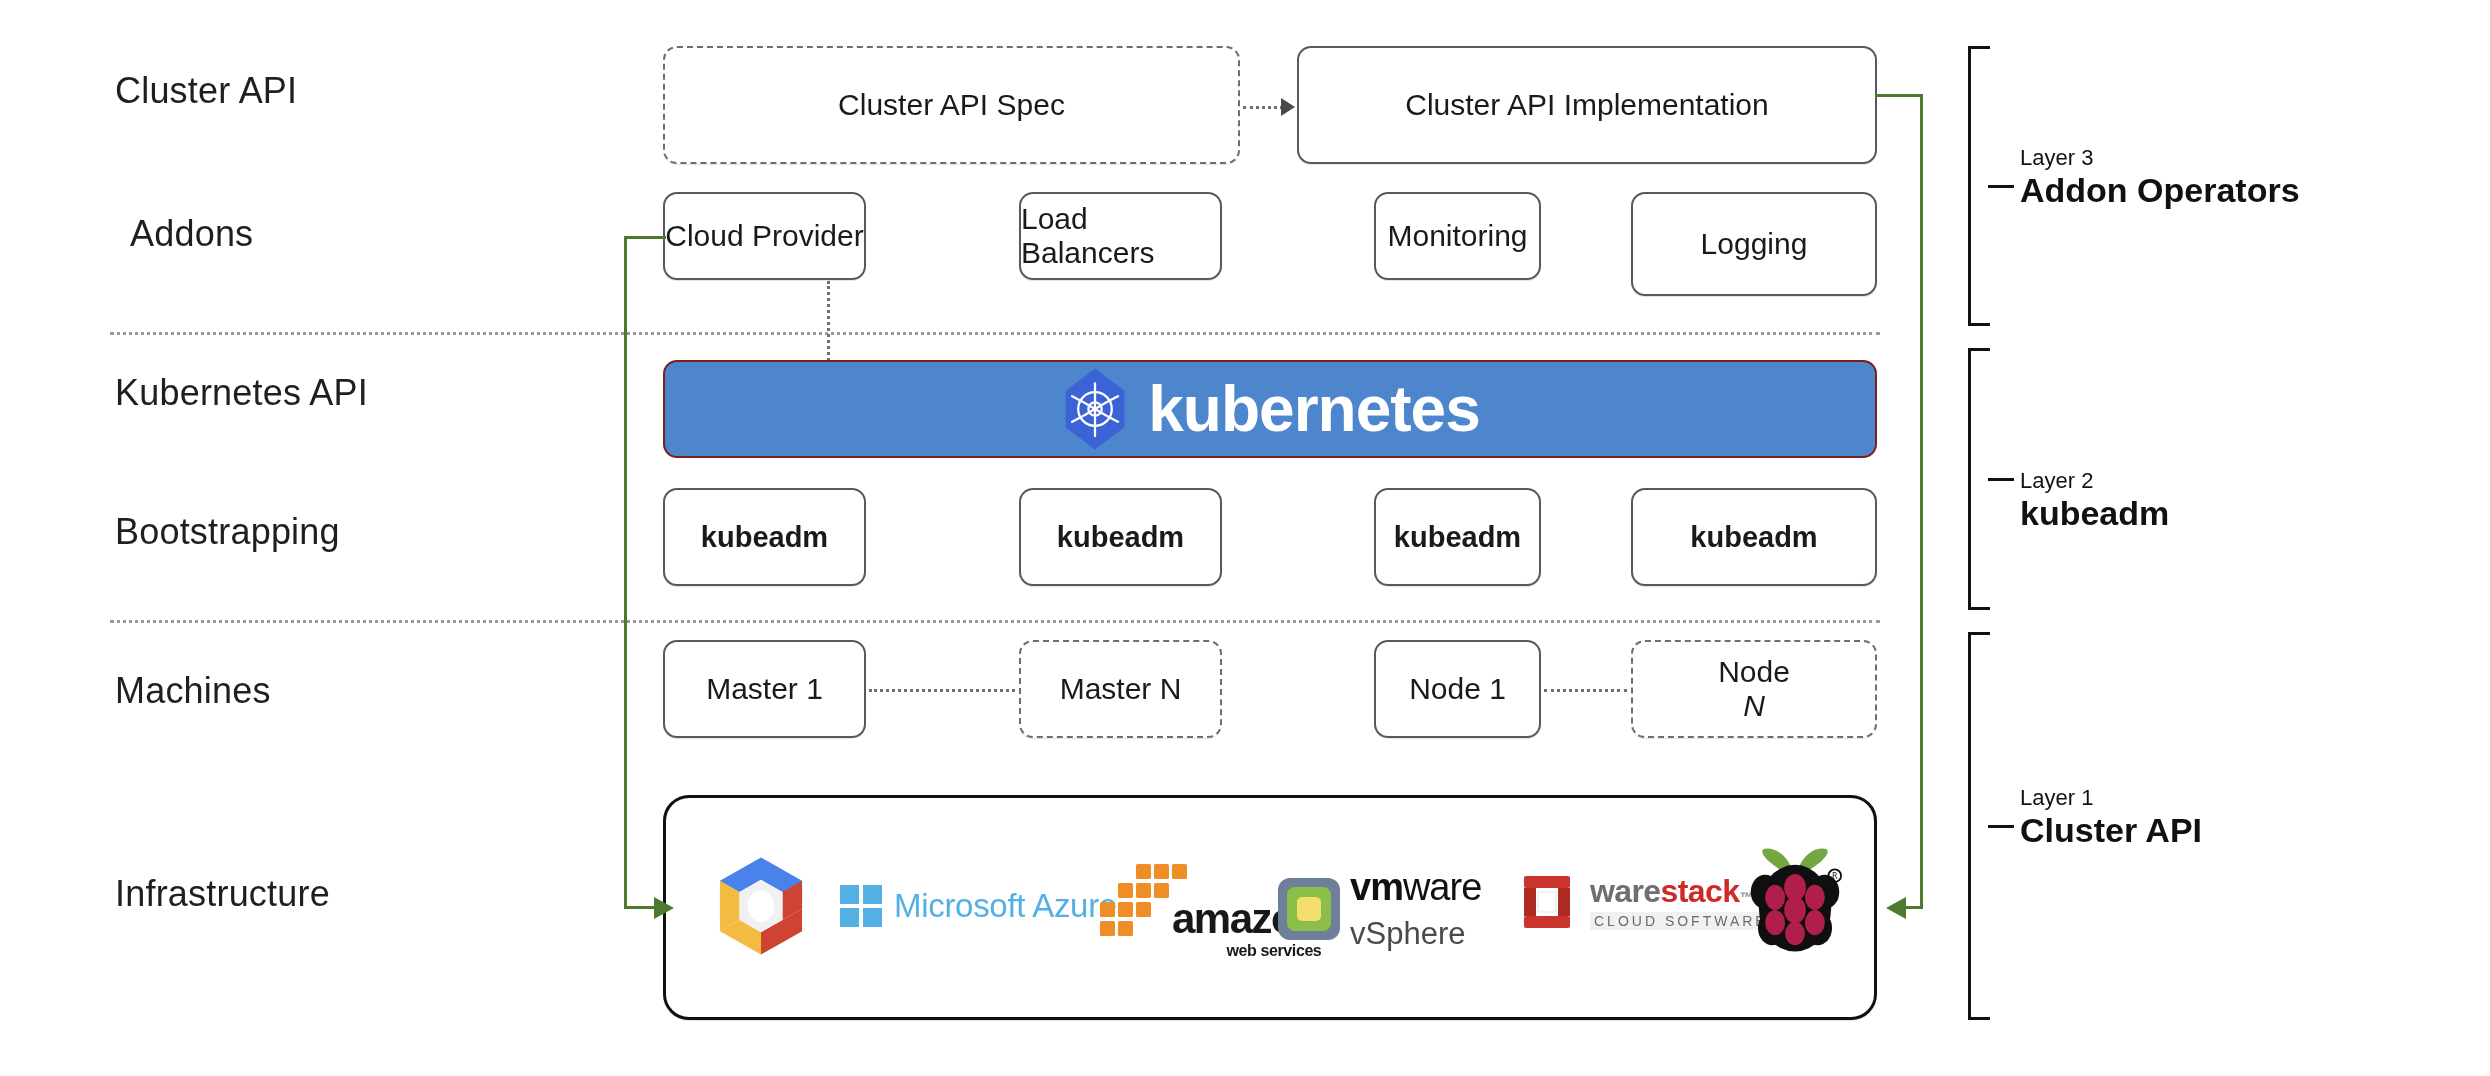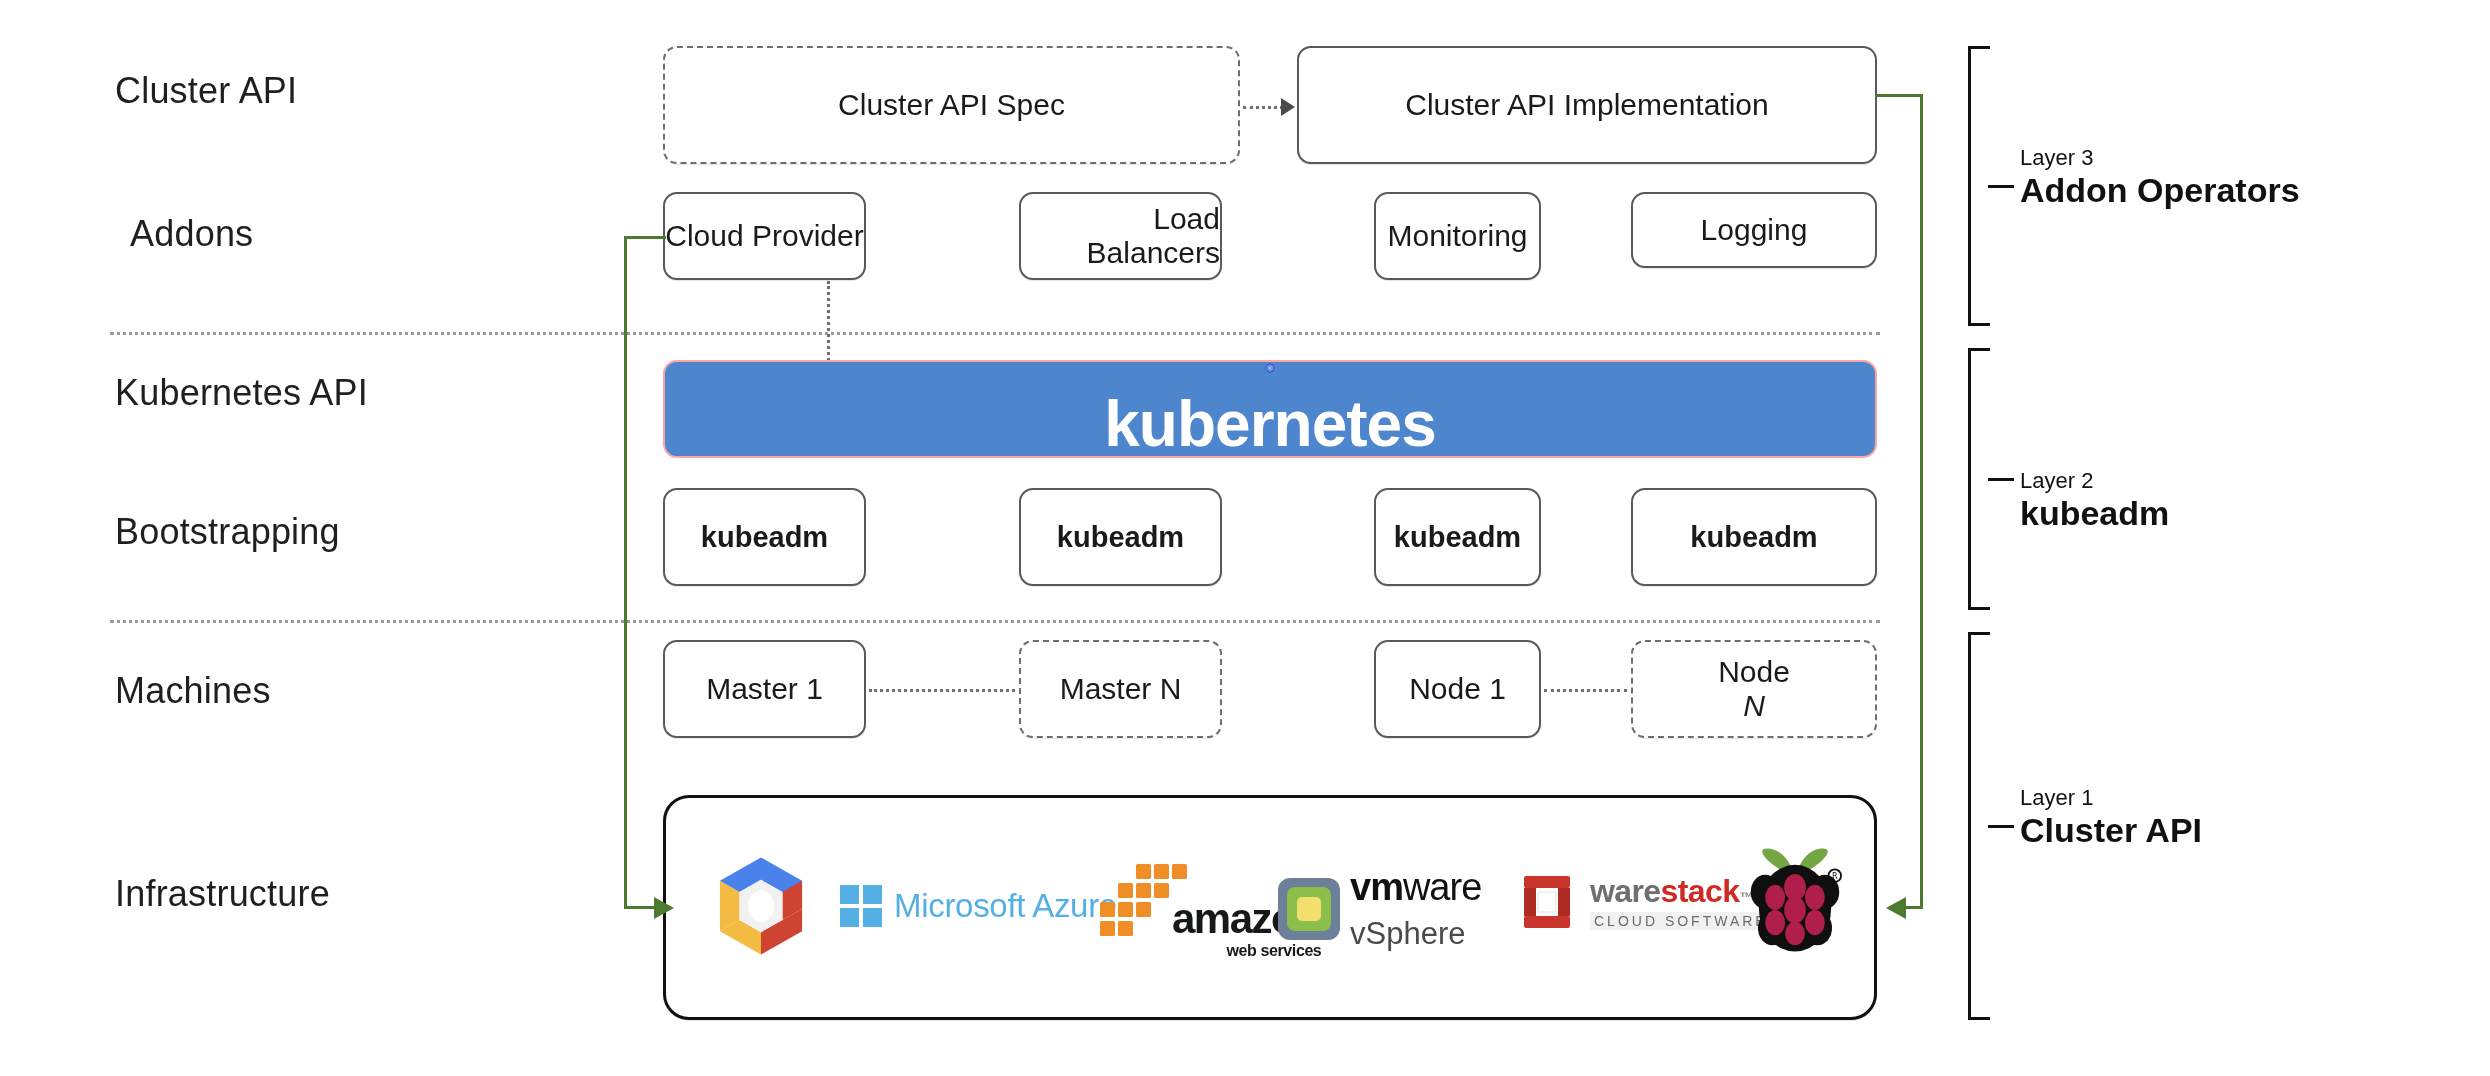--- a/index.html
+++ b/index.html
@@ -23,34 +23,34 @@
   
   .box{
     position:absolute;
     box-sizing:border-box;
     background:#ffffff;
     border:2px solid #555a5e;
     border-radius:14px;
     display:flex;align-items:center;justify-content:center;
     font-size:30px;
     color:#1a1a1a;
-    text-align:right;
+    text-align:left;
     box-shadow:0 1px 0 rgba(0,0,0,.10);
   }
   .box.dashed{border-style:dashed;border-color:#6a6f73;}
   .box.bold-text{font-weight:700;font-size:29px;}
   .box.heavy{border-width:3px;border-color:#111;border-radius:26px;}
 
   
   .k8s{
     position:absolute;box-sizing:border-box;
     background:#4d86cd;
-    border:2px solid #fca5a5;
+    border:2px solid #7f1d1d;
     border-radius:14px;
-    display:flex;align-items:center;justify-content:center;gap:18px;flex-direction:column;
+    display:flex;align-items:center;justify-content:center;gap:18px;
   }
   .k8s .wordmark{
     color:#ffffff;font-size:64px;font-weight:700;letter-spacing:-1px;
     line-height:1;
   }
   .k8s .helm{width:70px;height:86px;display:block;}
 
   
   .sep{
     position:absolute;height:0;border-top:3px dotted #9a9a9a;
@@ -143,21 +143,21 @@
   <div class="box dashed" style="left:663px;top:46px;width:577px;height:118px;">Cluster API Spec</div>
 
   <div class="dotline" style="left:1243px;top:106px;width:40px;"></div>
   <div class="arrowhead" style="left:1281px;top:98px;"></div>
 
   <div class="box" style="left:1297px;top:46px;width:580px;height:118px;">Cluster API Implementation</div>
 
   <div class="box" style="left:663px;top:192px;width:203px;height:88px;">Cloud Provider</div>
   <div class="box" style="left:1019px;top:192px;width:203px;height:88px;">Load Balancers</div>
   <div class="box" style="left:1374px;top:192px;width:167px;height:88px;">Monitoring</div>
-  <div class="box" style="left:1631px;top:192px;width:246px;height:76px;">Logging</div>
+  <div class="box" style="left:1631px;top:192px;width:246px;height:104px;">Logging</div>
 
   <div class="vsep" style="left:827px;top:281px;height:80px;"></div>
 
   <div class="k8s" style="left:663px;top:360px;width:1214px;height:98px;">
     <svg class="helm" viewBox="0 0 100 120" aria-hidden="true">
       <path d="M50 2 L92 34 L92 86 L50 118 L8 86 L8 34 Z" fill="#3b63d6"></path>
       <g stroke="#ffffff" stroke-width="3.2" fill="none">
         <circle cx="50" cy="60" r="24"></circle>
         <circle cx="50" cy="60" r="9.5"></circle>
         <line x1="50" y1="22" x2="50" y2="36"></line>

